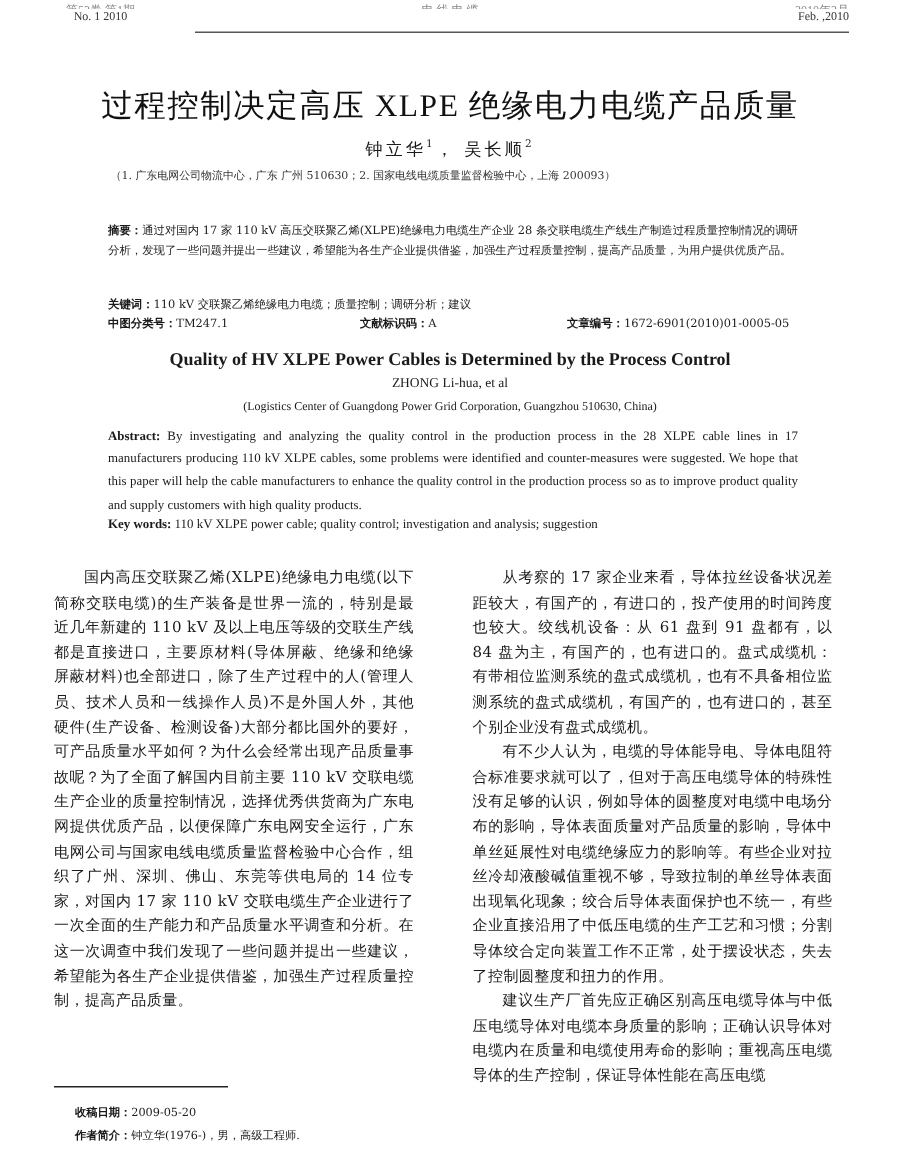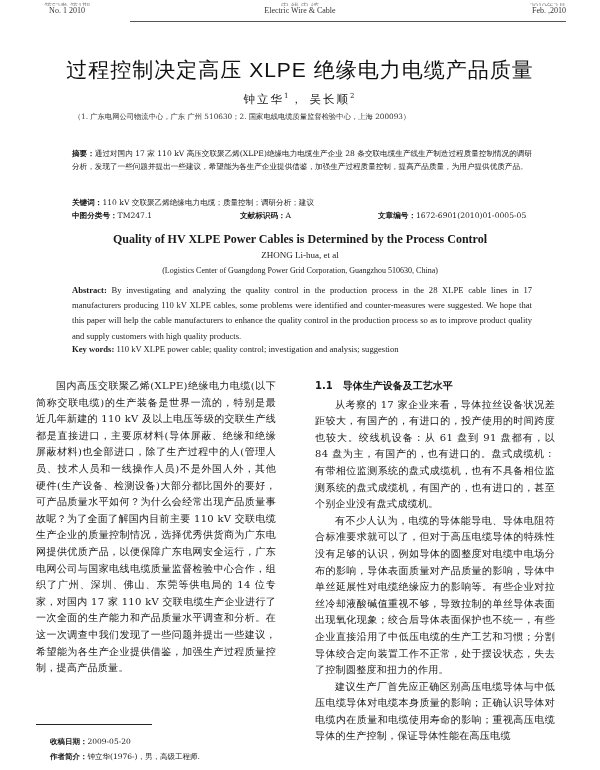--- a/index.html
+++ b/index.html
@@ -12,21 +12,21 @@
   }
   .hdr-left { left: 44px; top: 2px; }
   .hdr-left .l1, .hdr-right .l1, .hdr-center .l1 { display: block; line-height: 9px; color: #888; height: 4px; overflow: hidden; }
   .hdr-left .l2, .hdr-right .l2, .hdr-center .l2 { display: block; line-height: 10px; }
   .hdr-center { left: 0; width: 600px; top: 2px; text-align: center; }
   .hdr-right { right: 34px; top: 2px; text-align: right; }
   .hdr-rule { position: absolute; left: 130px; right: 34px; top: 21px; border-top: 1px solid #555; }
 
   .title {
     position: absolute; left: 0; width: 600px; top: 56px; text-align: center;
-    font-family: Liberation Sans, sans-serif; font-size: 21px; font-weight: normal; letter-spacing: 1px; color: #111;
+    font-family: Liberation Serif, serif; font-size: 21px; font-weight: normal; letter-spacing: 1px; color: #111;
   }
   .authors {
     position: absolute; left: 0; width: 600px; top: 92px; text-align: center;
     font-size: 11.5px; letter-spacing: 2px;
   }
   .authors sup { font-size: 7px; }
   .affil {
     position: absolute; left: 0; width: 484px; top: 112px; text-align: center;
     font-size: 7.3px; color: #333;
   }
@@ -69,21 +69,20 @@
 </style>
 </head>
 <body>
 
 <div class="hdr-left">
   <span class="l1">第53卷 第1期</span>
   <span class="l2">No. 1   2010</span>
 </div>
 <div class="hdr-center">
   <span class="l1">电 线 电 缆</span>
-  <span class="l2">Electric Wire &amp; Cable</span>
 </div>
 <div class="hdr-right">
   <span class="l1">2010年2月</span>
   <span class="l2">Feb. ,2010</span>
 </div>
 <div class="hdr-rule"></div>
 
 <div class="title">过程控制决定高压 XLPE 绝缘电力电缆产品质量</div>
 <div class="authors">
   <span>钟立华</span><sup>1</sup><span>，</span>
@@ -119,19 +118,16 @@
 
 <div class="footnote-rule"></div>
 <div class="fn fn1">
   <b>收稿日期：</b><span>2009-05-20</span>
 </div>
 <div class="fn fn2">
   <b>作者简介：</b><span>钟立华(1976-)，男，高级工程师.</span>
 </div>
 
 <div class="col col-right">
-  <div class="h2">
-    <span class="num">1.1</span><span>导体生产设备及工艺水平</span>
-  </div>
   <p class="p">从考察的 17 家企业来看，导体拉丝设备状况差距较大，有国产的，有进口的，投产使用的时间跨度也较大。绞线机设备：从 61 盘到 91 盘都有，以 84 盘为主，有国产的，也有进口的。盘式成缆机：有带相位监测系统的盘式成缆机，也有不具备相位监测系统的盘式成缆机，有国产的，也有进口的，甚至个别企业没有盘式成缆机。</p>
   <p class="p">有不少人认为，电缆的导体能导电、导体电阻符合标准要求就可以了，但对于高压电缆导体的特殊性没有足够的认识，例如导体的圆整度对电缆中电场分布的影响，导体表面质量对产品质量的影响，导体中单丝延展性对电缆绝缘应力的影响等。有些企业对拉丝冷却液酸碱值重视不够，导致拉制的单丝导体表面出现氧化现象；绞合后导体表面保护也不统一，有些企业直接沿用了中低压电缆的生产工艺和习惯；分割导体绞合定向装置工作不正常，处于摆设状态，失去了控制圆整度和扭力的作用。</p>
   <p class="p">建议生产厂首先应正确区别高压电缆导体与中低压电缆导体对电缆本身质量的影响；正确认识导体对电缆内在质量和电缆使用寿命的影响；重视高压电缆导体的生产控制，保证导体性能在高压电缆</p>
 </div>
 
 </body></html>

